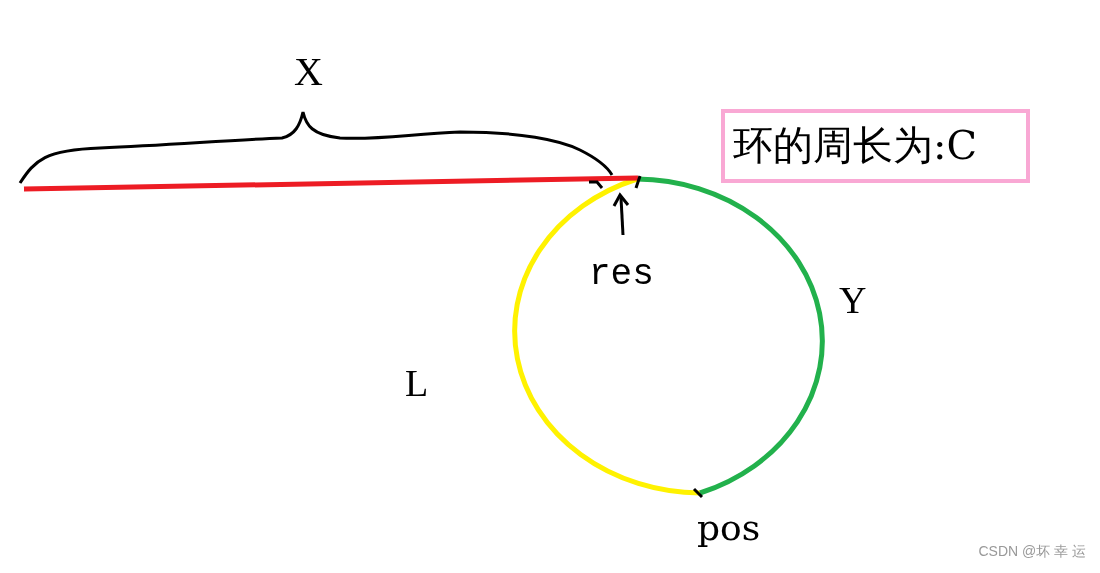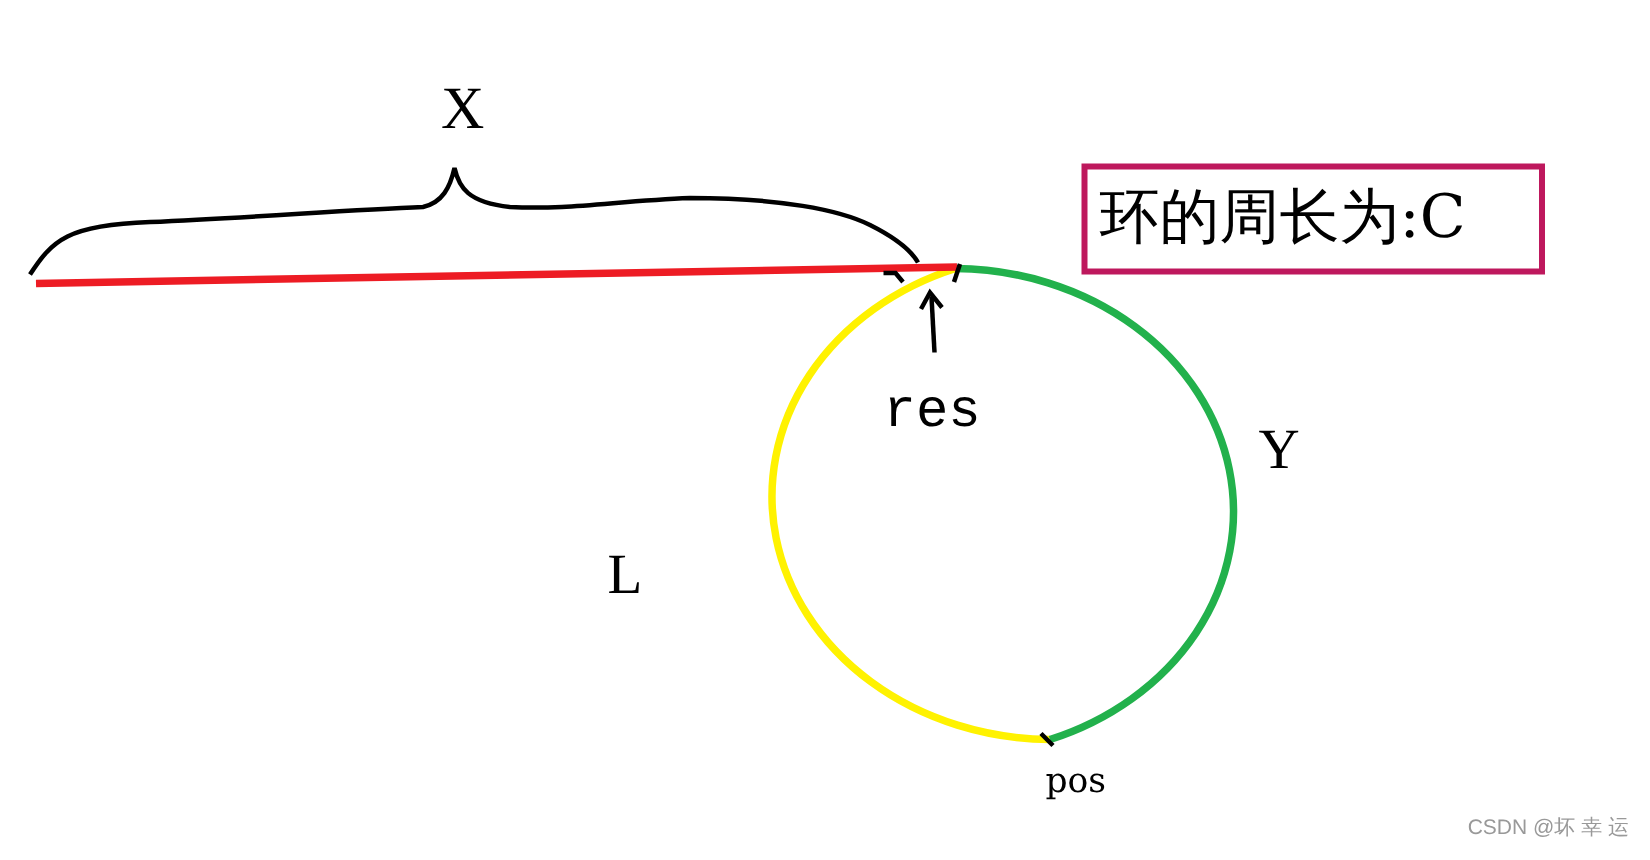--- a/index.html
+++ b/index.html
@@ -4,23 +4,23 @@
 <style>
   html, body { margin: 0; padding: 0; background: #ffffff; }
   body { width: 1100px; height: 573px; position: relative; overflow: hidden;
          font-family: "DejaVu Serif", "Liberation Serif", serif; }
   svg.diagram { position: absolute; left: 0; top: 0; }
   .label { position: absolute; color: #000; font-family: "Liberation Serif", "DejaVu Serif", serif; line-height: 1; white-space: nowrap; }
   .lbl-x { left: 294px; top: 52px; font-size: 40px; }
   .lbl-res { left: 589px; top: 257px; font-size: 36px; font-family: Liberation Mono, monospace; }
   .lbl-y { left: 839px; top: 281px; font-size: 38px; }
   .lbl-l { left: 405px; top: 364px; font-size: 38px; }
-  .lbl-pos { left: 697px; top: 510px; font-size: 23px; font-family: "DejaVu Serif", serif; }
+  .lbl-pos { left: 697px; top: 510px; font-size: 36px; font-family: "DejaVu Serif", serif; }
   .circ-box { position: absolute; left: 721px; top: 109px; width: 301px; height: 66px;
-              border: 4px solid #be185d; box-sizing: content-box; }
+              border: 4px solid #f9a8d4; box-sizing: content-box; }
   .circ-text { position: absolute; left: 8px; top: 10px; font-size: 40px; color: #000;
                font-family: "DejaVu Serif", serif; white-space: nowrap; line-height: 1.1; }
   .watermark { position: absolute; right: 14px; bottom: 12px; font-size: 14px; color: #999;
                font-family: "Liberation Sans", "DejaVu Sans", sans-serif; white-space: nowrap; }
 </style>
 </head>
 <body>
 
 <svg class="diagram" width="1100" height="573" viewBox="0 0 1100 573">
 

